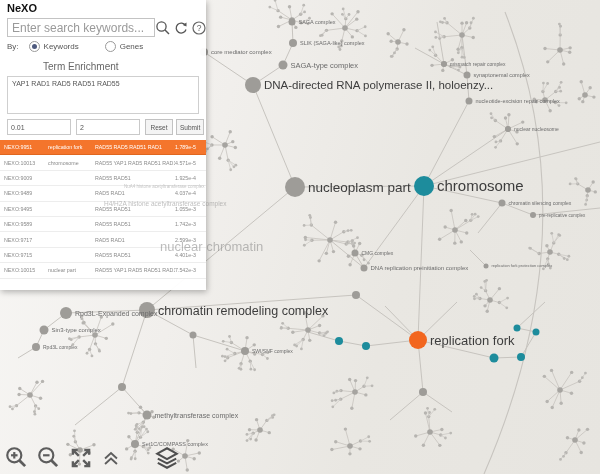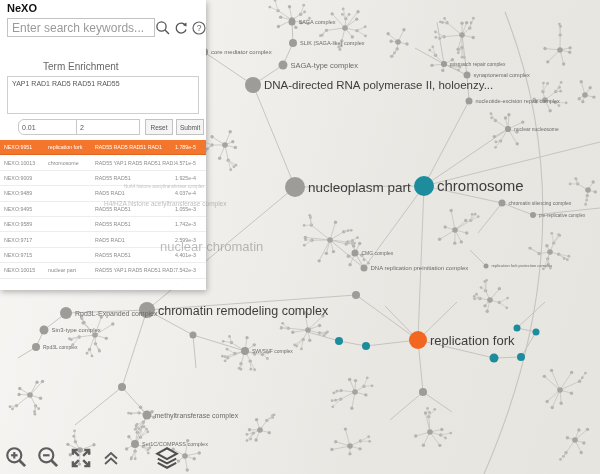--- a/index.html
+++ b/index.html
@@ -21,21 +21,21 @@
   .by-label{margin-right:10px;}
   .radio{display:flex;align-items:center;margin-right:26px;cursor:pointer;}
   .radio-circle{width:9px;height:9px;border:1px solid #9a9a9a;border-radius:50%;margin-right:4px;
     display:inline-flex;align-items:center;justify-content:center;background:#fff;}
   .radio.sel .radio-circle::after{content:"";width:5px;height:5px;border-radius:50%;background:#4e5a7e;}
   .section-label{position:absolute;left:7px;top:61px;font-size:10px;color:#666;margin-left:36px;}
   .query-box{position:absolute;left:7px;top:76px;width:182px;height:30px;border:1px solid #cfcfcf;
     background:#fff;font-size:7px;color:#555;padding:3px 4px;cursor:text;}
   .param-input{position:absolute;top:119px;height:14px;border:1px solid #c9c9c9;background:#fff;
     font-size:7px;color:#555;padding:0 3px;}
-  .param-p{left:18px;width:56px;border-radius:6px;} .param-n{left:76px;width:56px;}
+  .param-p{left:7px;width:56px;} .param-n{left:76px;width:56px;}
   .small-btn{position:absolute;top:119px;height:16px;border:1px solid #c2c2c2;background:#f4f4f4;
     font-size:6.5px;color:#555;padding:0 3px;cursor:pointer;font-family:"Liberation Sans",sans-serif;}
   .btn-reset{left:145px;width:28px;} .btn-submit{left:176px;width:28px;}
   .results{position:absolute;left:0;top:140px;width:206px;}
   .rrow{display:flex;height:14.4px;align-items:center;background:rgba(255,255,255,0.83);
     border-bottom:1px solid rgba(0,0,0,0.07);font-size:5.3px;color:#8a8a8a;cursor:pointer;}
   .rrow.sel{background:#f4752c;color:#fff;border-bottom:1px solid #e0661f;}
   .c-id{width:44px;padding-left:4px;white-space:nowrap;overflow:hidden;}
   .c-term{width:47px;white-space:nowrap;overflow:hidden;}
   .c-genes{width:80px;white-space:nowrap;overflow:hidden;}
@@ -966,20 +966,31 @@
           <polygon points="13.5,2.5 13.5,6.5 9.8,5" fill="#555"></polygon>
         </svg>
     </span>
     <span class="panel-icon icon-help">
       <svg viewBox="0 0 16 16">
           <circle cx="8" cy="8" r="6" fill="none" stroke="#666" stroke-width="1.2"></circle>
           <text x="8" y="11" text-anchor="middle" font-size="8.5" fill="#666" font-family="Liberation Sans, sans-serif">?</text>
         </svg>
     </span>
 
+    <div class="radio-row">
+      <span class="by-label">By:</span>
+      <span class="radio sel">
+        <span class="radio-circle"></span>
+        <span>Keywords</span>
+      </span>
+      <span class="radio">
+        <span class="radio-circle"></span>
+        <span>Genes</span>
+      </span>
+    </div>
 
     <div class="section-label">Term Enrichment</div>
 
     <div class="query-box">YAP1 RAD1 RAD5 RAD51 RAD55</div>
 
     <input class="param-input param-p" value="0.01" style="">
     <input class="param-input param-n" value="2" style="">
     <button class="small-btn btn-reset">Reset</button>
     <button class="small-btn btn-submit">Submit</button>
 

